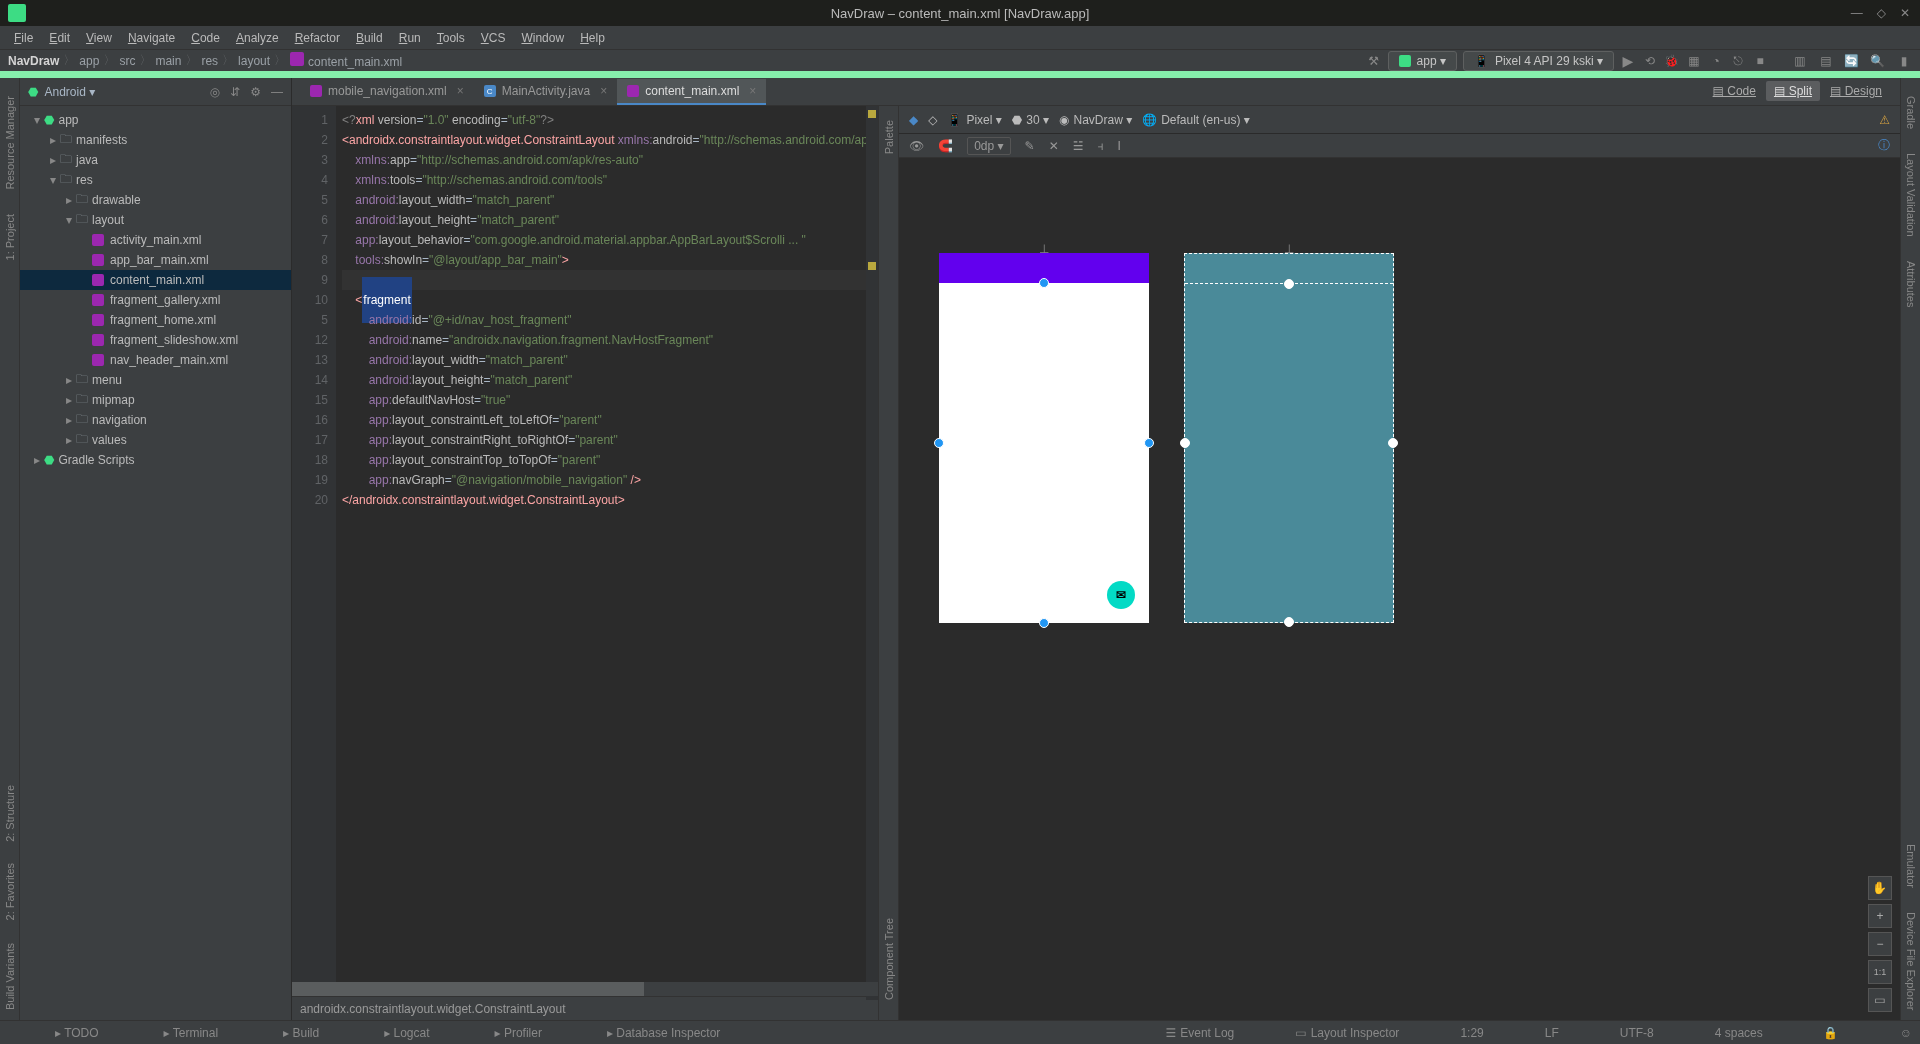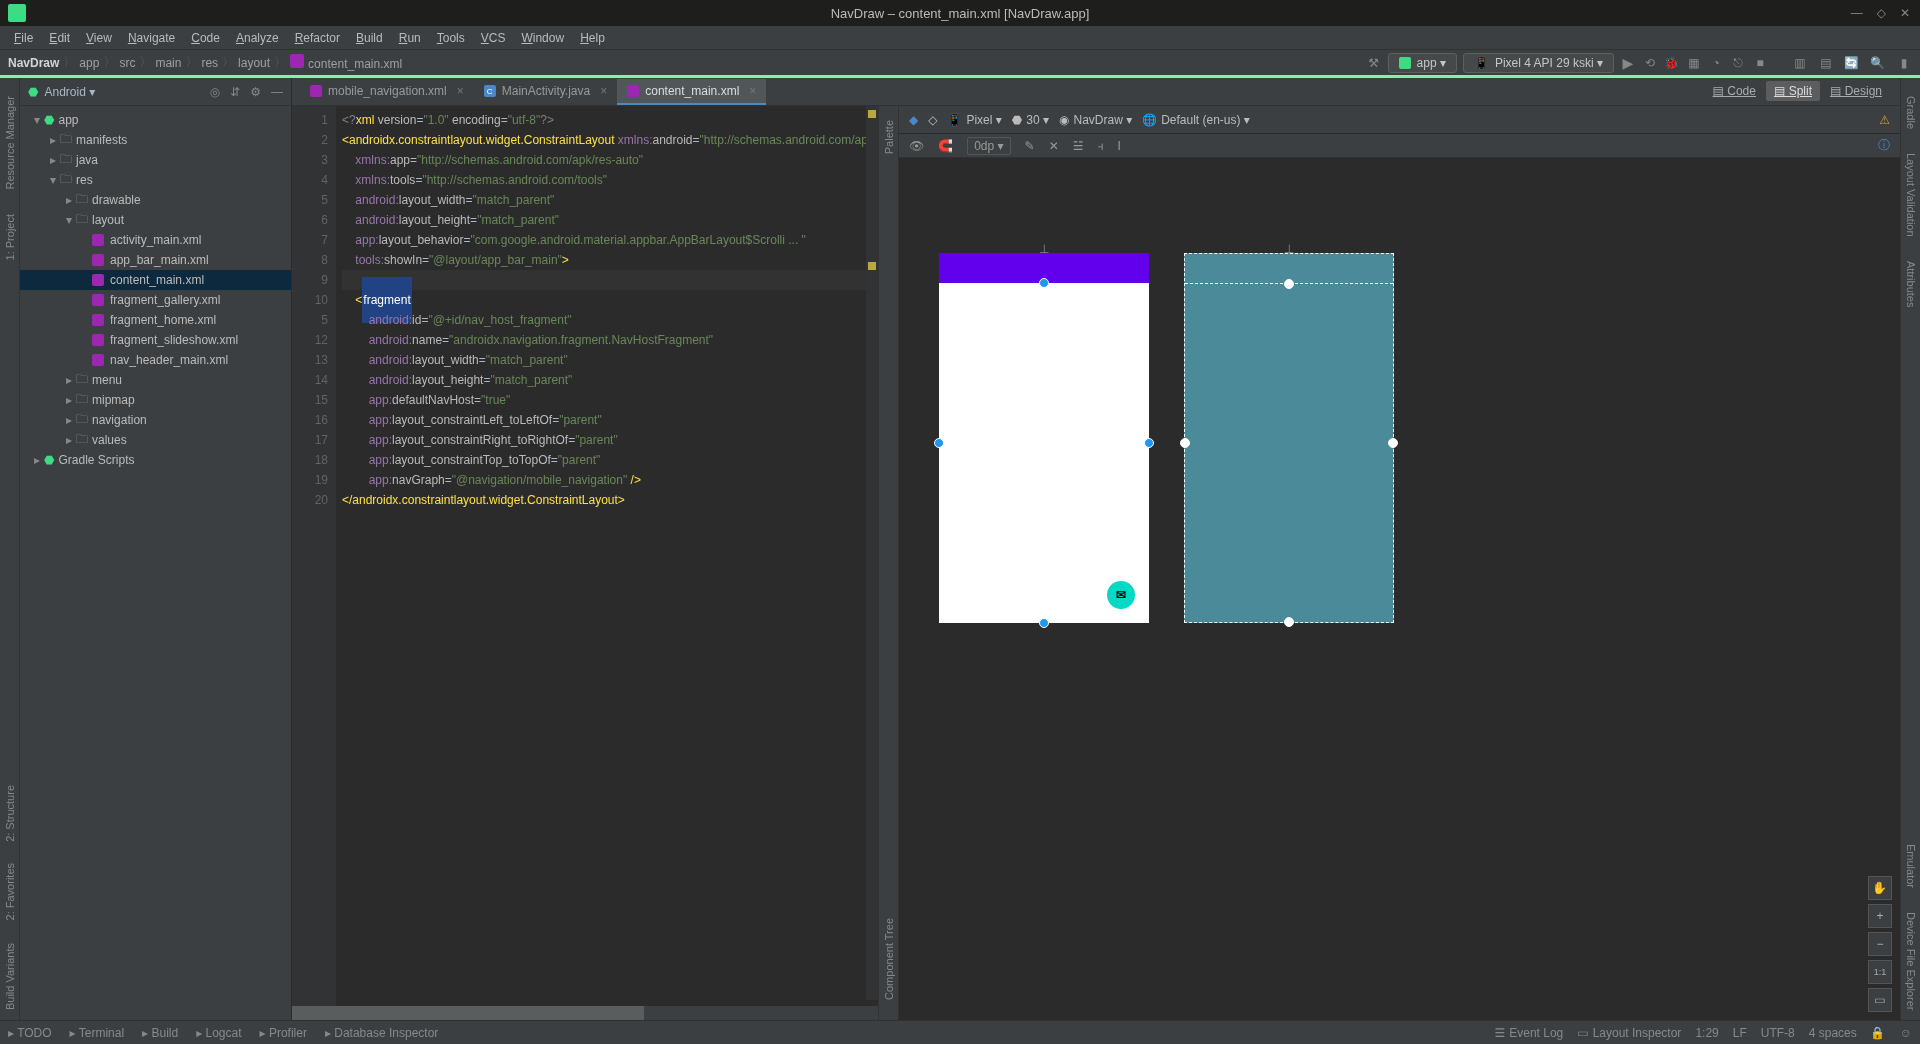--- a/index.html
+++ b/index.html
@@ -7,21 +7,21 @@
 
 .titlebar{height:26px;background:#1e1f1c;display:flex;align-items:center;color:#ccc;position:relative;}
 .titlebar .logo{width:18px;height:18px;background:#3ddc84;border-radius:2px;margin:0 8px;}
 .titlebar .tb-title{position:absolute;left:50%;transform:translateX(-50%);color:#bbb;font-size:13px;}
 .titlebar .win-ctrls{margin-left:auto;display:flex;gap:14px;padding-right:10px;color:#888;}
 
 .menubar{height:24px;background:#3c3f41;display:flex;align-items:center;padding:0 8px;gap:4px;border-bottom:1px solid #323232;}
 .menubar span{padding:2px 6px;color:#bababa;cursor:default;}
 .menubar span u{text-decoration:underline;}
 
-.topstrip{height:28px;background:#3c3f41;display:flex;align-items:center;padding:0 8px;border-bottom:3px solid #86efac;}
+.topstrip{height:28px;background:#3c3f41;display:flex;align-items:center;padding:0 8px;border-bottom:7px solid #86efac;}
 .crumbs{display:flex;align-items:center;gap:4px;color:#9aa0a6;}
 .crumbs .sep{color:#606366;}
 .crumb.bold{color:#d4d4d4;font-weight:bold;}
 .fileico{width:14px;height:14px;background:#9c27b0;display:inline-block;margin-right:4px;border-radius:2px;}
 .topstrip .right{margin-left:auto;display:flex;align-items:center;gap:6px;}
 .combo{background:#45494a;border:1px solid #5e6060;border-radius:3px;padding:2px 10px;display:flex;align-items:center;gap:6px;color:#c5c5c5;}
 .combo.app::before{content:'';width:12px;height:12px;background:#3ddc84;border-radius:2px;display:inline-block;}
 .play{color:#499c54;font-size:14px;}
 .tool-ico{width:16px;height:16px;display:flex;align-items:center;justify-content:center;color:#888;}
 .row-icons{display:flex;gap:10px;}
@@ -55,21 +55,21 @@
 .vm{padding:3px 8px;color:#aaa;display:flex;align-items:center;gap:4px;text-decoration:underline;}
 .vm.sel{background:#5b5d5f;color:#ddd;border-radius:2px;}
 .editor-split{flex:1;display:flex;overflow:hidden;}
 .code-pane{width:587px;display:flex;flex-direction:column;border-right:1px solid #323232;position:relative;}
 .code-body{flex:1;display:flex;font-family:Consolas,Menlo,monospace;font-size:13px;line-height:20px;overflow:hidden;}
 .gutter{width:44px;text-align:right;color:#606366;padding:4px 8px 0 0;background:#313335;}
 .gutter div{height:20px;}
 .code{flex:1;padding:4px 0 0 6px;white-space:pre;color:#a9b7c6;overflow:hidden;}
 .code .l{height:20px;}
 .cur-line{background:#323232;}
-.tag{color:#fde047;}
+.tag{color:#fca5a5;}
 .attr{color:#bababa;}
 .ns{color:#9876aa;text-align:center;}
 .val{color:#6a8759;}
 .decl{color:#808080;}
 .sel-word{background:#214283;color:#fff;padding:16px 1px;}
 .ovw{position:absolute;right:0;top:0;bottom:20px;width:12px;background:#313335;}
 .ovw .mk-warn{position:absolute;right:2px;width:8px;height:8px;background:#b9a83e;}
 .code-bottom{height:24px;background:#3c3f41;border-top:1px solid #323232;display:flex;align-items:center;padding:0 8px;color:#9a9a9a;}
 .hscroll{height:14px;background:#3c3f41;position:relative;}
 .hscroll .thumb{position:absolute;left:0;height:100%;background:#5a5d5e;width:60%;}
@@ -96,21 +96,21 @@
 .dev2 .h-top{left:50%;top:25px;margin-left:-5px;background:#fff;}
 .dev2 .h-bot{left:50%;bottom:-5px;margin-left:-5px;background:#fff;}
 .fab{position:absolute;right:14px;bottom:14px;width:28px;height:28px;border-radius:50%;background:#03dac5;display:flex;align-items:center;justify-content:center;color:#000;font-weight:bold;}
 .zoom-ctrl{position:absolute;right:8px;bottom:8px;display:flex;flex-direction:column;gap:4px;}
 .zoom-ctrl div{width:24px;height:24px;background:#3c3f41;color:#aaa;display:flex;align-items:center;justify-content:center;border:1px solid #555;}
 .pin{position:absolute;top:84px;font-size:12px;color:#888;}
 
 .statusbar{height:24px;background:#3c3f41;border-top:1px solid #323232;display:flex;align-items:center;padding:0 8px;color:#888;}
 .statusbar .sb-left{display:flex;gap:18px;}
 .statusbar .sb-right{margin-left:auto;display:flex;gap:14px;}
-.sb-item{display:flex;align-items:center;gap:4px;}
+.sb-item{display:flex;align-items:center;gap:4px;margin-left:47px;}
 
 </style>
 </head>
 <body>
 
 <div class="titlebar">
   <div class="logo"></div>
   <div class="tb-title">NavDraw – content_main.xml [NavDraw.app]</div>
   <div class="win-ctrls">
     <span>—</span>
@@ -344,20 +344,23 @@
               <div>20</div>
             </div>
           <div class="code" id="code"><div class="l"><span class="decl">&lt;?</span><span class="tag">xml</span> <span class="attr">version</span>=<span class="val">"1.0"</span> <span class="attr">encoding</span>=<span class="val">"utf-8"</span><span class="decl">?&gt;</span></div><div class="l"><span class="tag">&lt;androidx.constraintlayout.widget.ConstraintLayout</span> <span class="ns">xmlns:</span><span class="attr">android</span>=<span class="val">"http://schemas.android.com/apk/res</span></div><div class="l">    <span class="ns">xmlns:</span><span class="attr">app</span>=<span class="val">"http://schemas.android.com/apk/res-auto"</span></div><div class="l">    <span class="ns">xmlns:</span><span class="attr">tools</span>=<span class="val">"http://schemas.android.com/tools"</span></div><div class="l">    <span class="ns">android:</span><span class="attr">layout_width</span>=<span class="val">"match_parent"</span></div><div class="l">    <span class="ns">android:</span><span class="attr">layout_height</span>=<span class="val">"match_parent"</span></div><div class="l">    <span class="ns">app:</span><span class="attr">layout_behavior</span>=<span class="val">"com.google.android.material.appbar.AppBarLayout$Scrolli ... "</span></div><div class="l">    <span class="ns">tools:</span><span class="attr">showIn</span>=<span class="val">"@layout/app_bar_main"</span><span class="tag">&gt;</span></div><div class="l cur-line"> </div><div class="l">    <span class="tag">&lt;</span><span class="sel-word">fragment</span></div><div class="l">        <span class="ns">android:</span><span class="attr">id</span>=<span class="val">"@+id/nav_host_fragment"</span></div><div class="l">        <span class="ns">android:</span><span class="attr">name</span>=<span class="val">"androidx.navigation.fragment.NavHostFragment"</span></div><div class="l">        <span class="ns">android:</span><span class="attr">layout_width</span>=<span class="val">"match_parent"</span></div><div class="l">        <span class="ns">android:</span><span class="attr">layout_height</span>=<span class="val">"match_parent"</span></div><div class="l">        <span class="ns">app:</span><span class="attr">defaultNavHost</span>=<span class="val">"true"</span></div><div class="l">        <span class="ns">app:</span><span class="attr">layout_constraintLeft_toLeftOf</span>=<span class="val">"parent"</span></div><div class="l">        <span class="ns">app:</span><span class="attr">layout_constraintRight_toRightOf</span>=<span class="val">"parent"</span></div><div class="l">        <span class="ns">app:</span><span class="attr">layout_constraintTop_toTopOf</span>=<span class="val">"parent"</span></div><div class="l">        <span class="ns">app:</span><span class="attr">navGraph</span>=<span class="val">"@navigation/mobile_navigation"</span> <span class="tag">/&gt;</span></div><div class="l"><span class="tag">&lt;/androidx.constraintlayout.widget.ConstraintLayout&gt;</span></div></div>
         </div>
         <div class="ovw">
           <div class="mk-warn" style="top:4px"></div>
           <div class="mk-warn" style="top:156px;background:#b9a83e"></div>
         </div>
         <div class="hscroll">
             <div class="thumb"></div>
+          </div>
+        <div class="code-bottom">
+            <span>androidx.constraintlayout.widget.ConstraintLayout</span>
           </div>
       </div>
 
       <div class="design-toolcol">
         <div class="vtext">Palette</div>
         <div class="vtext" style="margin-top:auto;margin-bottom:20px">Component Tree</div>
       </div>
 
       <div class="design">
         <div class="design-main">

